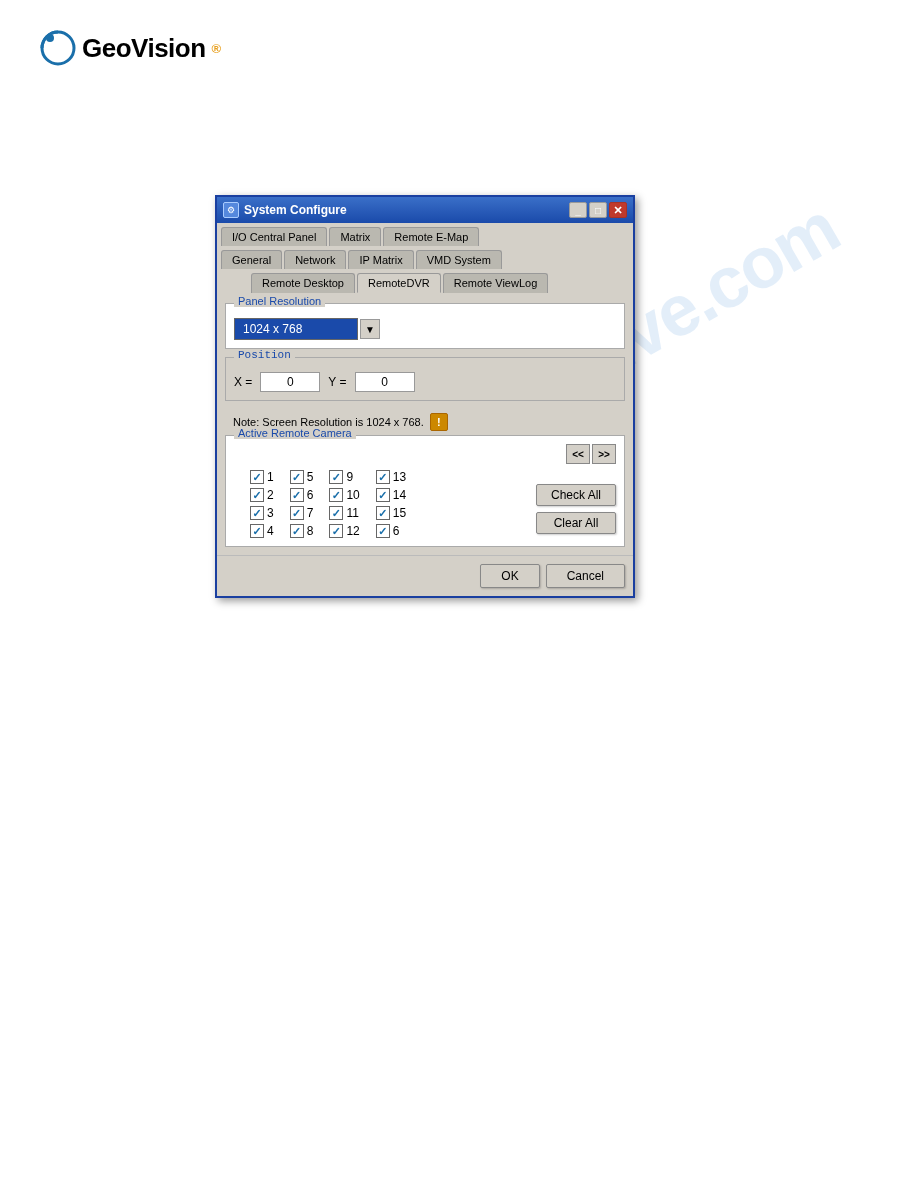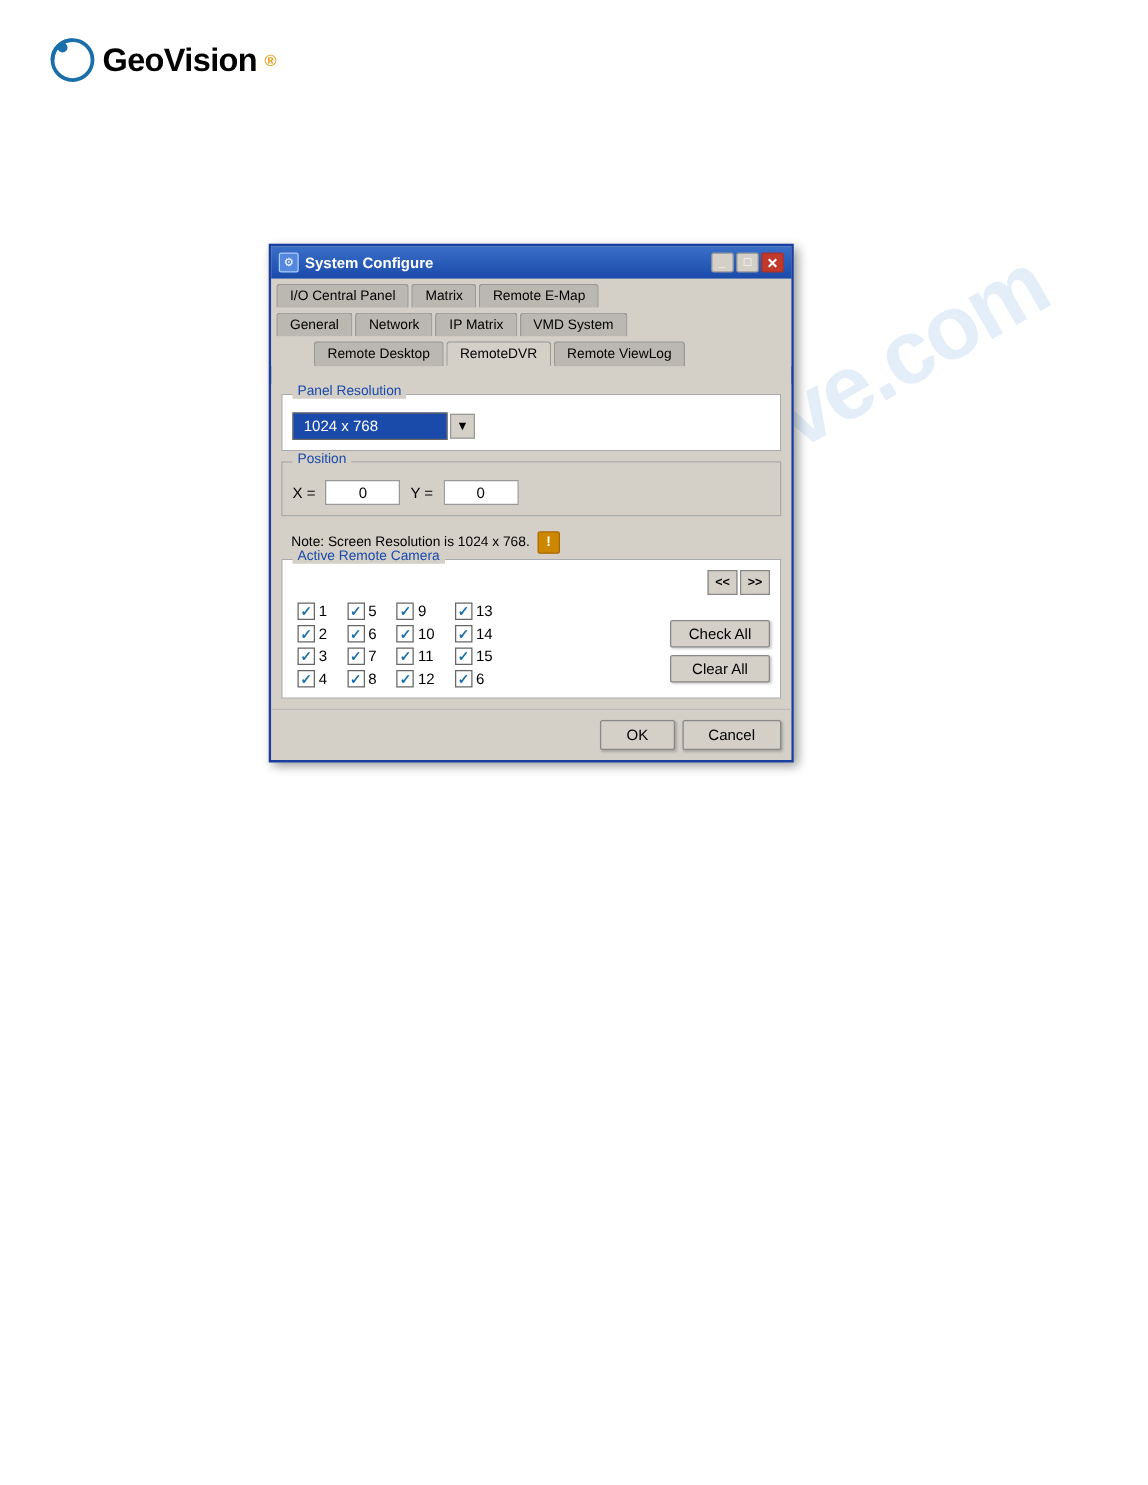--- a/index.html
+++ b/index.html
@@ -205,20 +205,21 @@
       border: 1px solid #aaa;
     }
     .position-label {
       position: absolute;
       top: -9px;
       left: 8px;
       background: #d4d0c8;
       padding: 0 4px;
       font-size: 11px;
       color: #1a4aaa;
+      font-family: Liberation Mono, monospace;
     }
     .position-row {
       display: flex;
       align-items: center;
       gap: 8px;
       margin-top: 10px;
     }
     .pos-label {
       font-size: 12px;
     }
@@ -249,21 +250,21 @@
       align-items: center;
       justify-content: center;
       font-size: 11px;
       font-weight: bold;
       color: white;
     }
 
     
     .camera-section {
       border: 1px solid #aaa;
-      padding: 4px 8px 8px 12px;
+      padding: 4px 8px 8px 24px;
       position: relative;
       background: white;
     }
     .camera-label {
       position: absolute;
       top: -9px;
       left: 8px;
       background: #d4d0c8;
       padding: 0 4px;
       font-size: 11px;
@@ -402,21 +403,21 @@
     <div class="tab">Remote E-Map</div>
   </div>
 
   <div class="tab-row">
     <div class="tab">General</div>
     <div class="tab">Network</div>
     <div class="tab">IP Matrix</div>
     <div class="tab">VMD System</div>
   </div>
 
-  <div class="tab-row" style="margin-bottom:14px;padding-left:34px;">
+  <div class="tab-row" style="margin-bottom:2px;padding-left:34px;">
     <div class="tab">Remote Desktop</div>
     <div class="tab active">RemoteDVR</div>
     <div class="tab">Remote ViewLog</div>
   </div>
 
   <div class="dialog-content">
 
     <div class="group-box">
       <span class="group-label">Panel Resolution</span>
       <div class="resolution-select">

